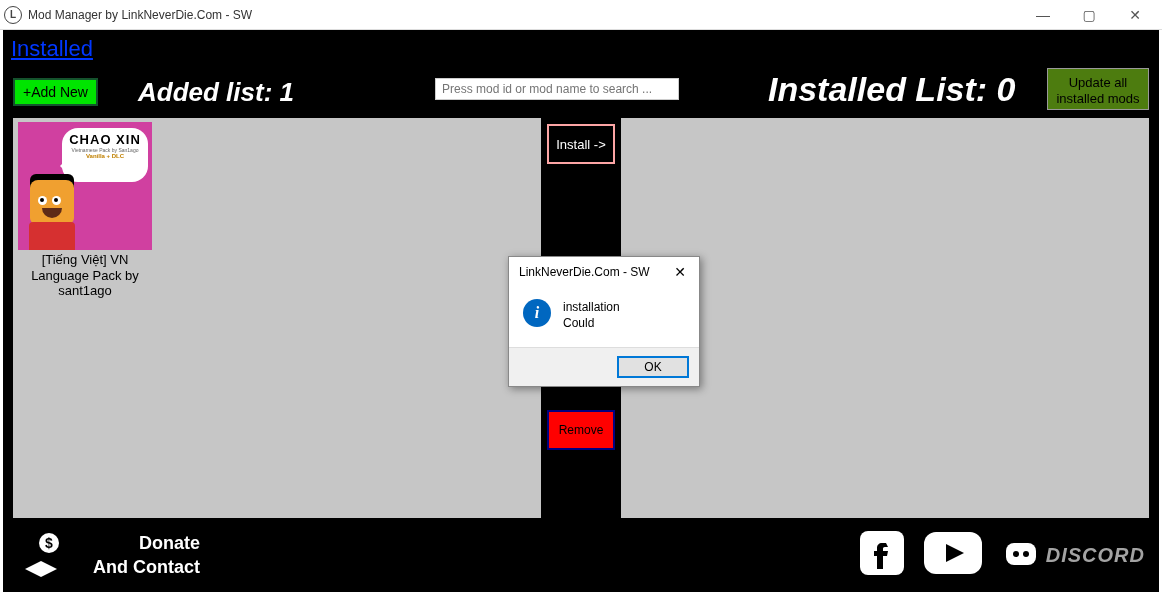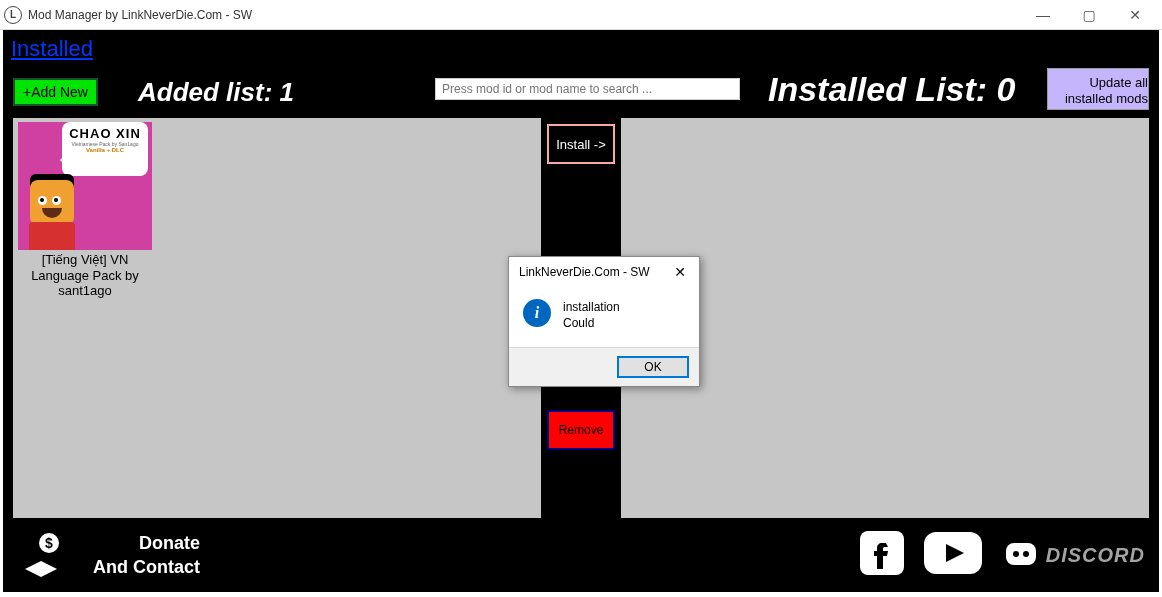--- a/index.html
+++ b/index.html
@@ -93,21 +93,21 @@
       color: #fff;
       font-size: 26px;
       font-weight: bold;
       font-style: italic;
       margin-left: 40px;
     }
     .search {
       position: absolute;
       left: 432px;
       top: 6px;
-      width: 305px;
+      width: 244px;
       height: 22px;
       background: #fff;
       border: 1px solid #ccc;
       font-size: 12px;
       padding: 2px 6px;
       color: #555;
     }
     .installed-list-label {
       position: absolute;
       left: 765px;
@@ -116,25 +116,25 @@
       font-size: 34px;
       font-weight: bold;
       font-style: italic;
     }
     .update-all {
       position: absolute;
       right: 10px;
       top: -4px;
       width: 102px;
       height: 42px;
-      background: #c4b5fd;
+      background: #4d7c0f;
       border: 1px solid #999;
       font-size: 13px;
       line-height: 1.25;
-      text-align: right;
+      text-align: center;
       cursor: pointer;
       padding-top: 4px;
     }
     .panels {
       position: absolute;
       left: 10px;
       top: 88px;
       right: 10px;
       height: 400px;
       display: flex;
@@ -187,26 +187,26 @@
     .mod-thumb {
       width: 134px;
       height: 128px;
       background: #d040a0;
       position: relative;
       overflow: hidden;
       margin: 0 auto;
     }
     .bubble {
       position: absolute;
-      top: 0;
+      top: 6px;
       left: 44px;
       width: 86px;
       height: 54px;
       background: #fff;
-      border-radius: 8px;
+      border-radius: 16px;
     }
     .bubble::after {
       content: "";
       position: absolute;
       left: -10px;
       bottom: 8px;
       width: 0;
       height: 0;
       border: 8px solid transparent;
       border-right-color: #fff;

